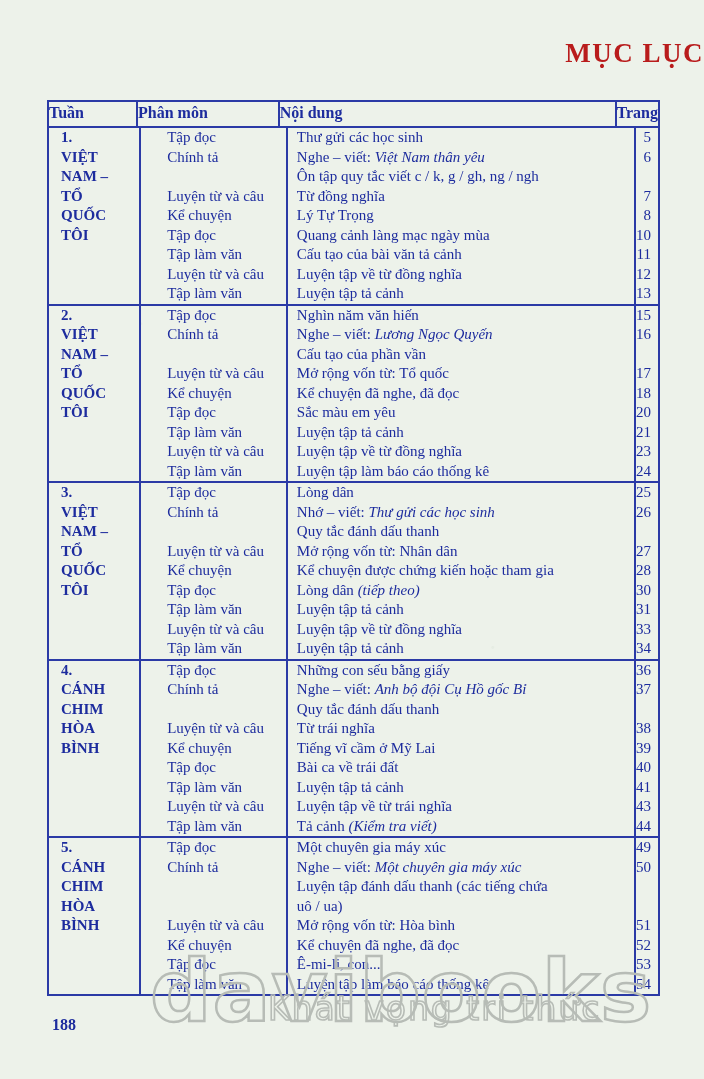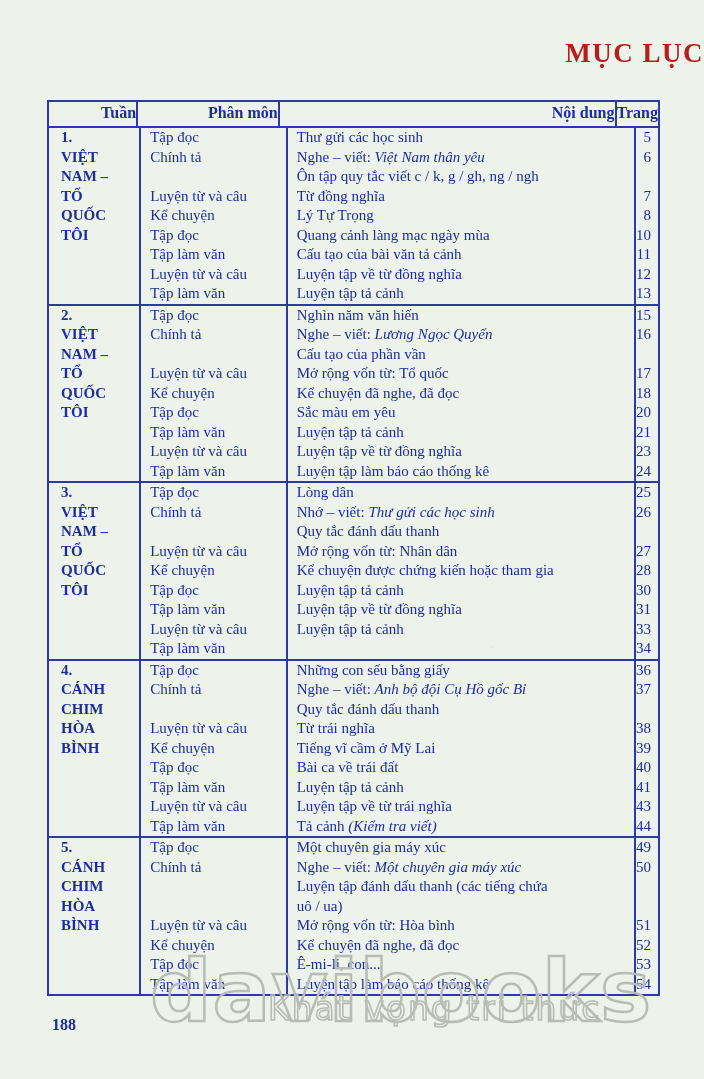--- a/index.html
+++ b/index.html
@@ -20,35 +20,35 @@
   }
   .toc-table {
     position:absolute; left:47px; top:100px; width:613px;
     border:2px solid #2b3aa6;
   }
   .thead {
     display:flex; height:26px; align-items:center;
     border-bottom:2px solid #2b3aa6;
     font-weight:bold; font-size:16px;
   }
-  .hc { text-align:right; height:26px; line-height:24px; }
+  .hc { text-align:left; height:26px; line-height:24px; }
   .w-week { width:93px; }
   .w-subject { width:148px; }
   .w-content { width:352px; }
   .w-page { flex:1;border-radius:11px; }
   .bR { border-right:2px solid #2b3aa6; }
   .toc-section { display:flex; border-top:2px solid #2b3aa6; }
   .toc-section:first-child { border-top:none; }
   .col { display:block; }
   .row-line {
     height:19.5px; line-height:19.5px; font-size:15px;
     white-space:nowrap; overflow:visible;
   }
   .col-week { padding-left:12px; font-weight:bold; }
-  .col-subject { padding-left:9px; }
+  .col-subject { padding-left:26px; }
   .col-content { padding-left:9px; }
   .col-page { text-align:right; padding-right:7px; }
   .it { font-style:italic; }
   .page-number {
     position:absolute; left:52px; top:1016px;
     font-family:Liberation Serif, serif;
     font-weight:bold; font-size:16px; color:#1d2c9e;
   }
   .wm-big {
     position:absolute; left:150px; top:948px;
@@ -196,20 +196,21 @@
           <div class="row-line">Tập làm văn</div>
           <div class="row-line">Luyện từ và câu</div>
           <div class="row-line">Tập làm văn</div>
         </div>
         <div class="col col-content w-content bR">
           <div class="row-line"><span>Lòng dân</span></div>
           <div class="row-line"><span>Nhớ – viết: </span><span class="it">Thư gửi các học sinh</span></div>
           <div class="row-line"><span>Quy tắc đánh dấu thanh</span></div>
           <div class="row-line"><span>Mở rộng vốn từ: Nhân dân</span></div>
           <div class="row-line"><span>Kể chuyện được chứng kiến hoặc tham gia</span></div>
+          <div class="row-line"><span>Lòng dân </span><span class="it">(tiếp theo)</span></div>
           <div class="row-line"><span>Luyện tập tả cảnh</span></div>
           <div class="row-line"><span>Luyện tập về từ đồng nghĩa</span></div>
           <div class="row-line"><span>Luyện tập tả cảnh</span></div>
         </div>
         <div class="col col-page w-page">
           <div class="row-line">25</div>
           <div class="row-line">26</div>
           <div class="row-line"></div>
           <div class="row-line">27</div>
           <div class="row-line">28</div>

